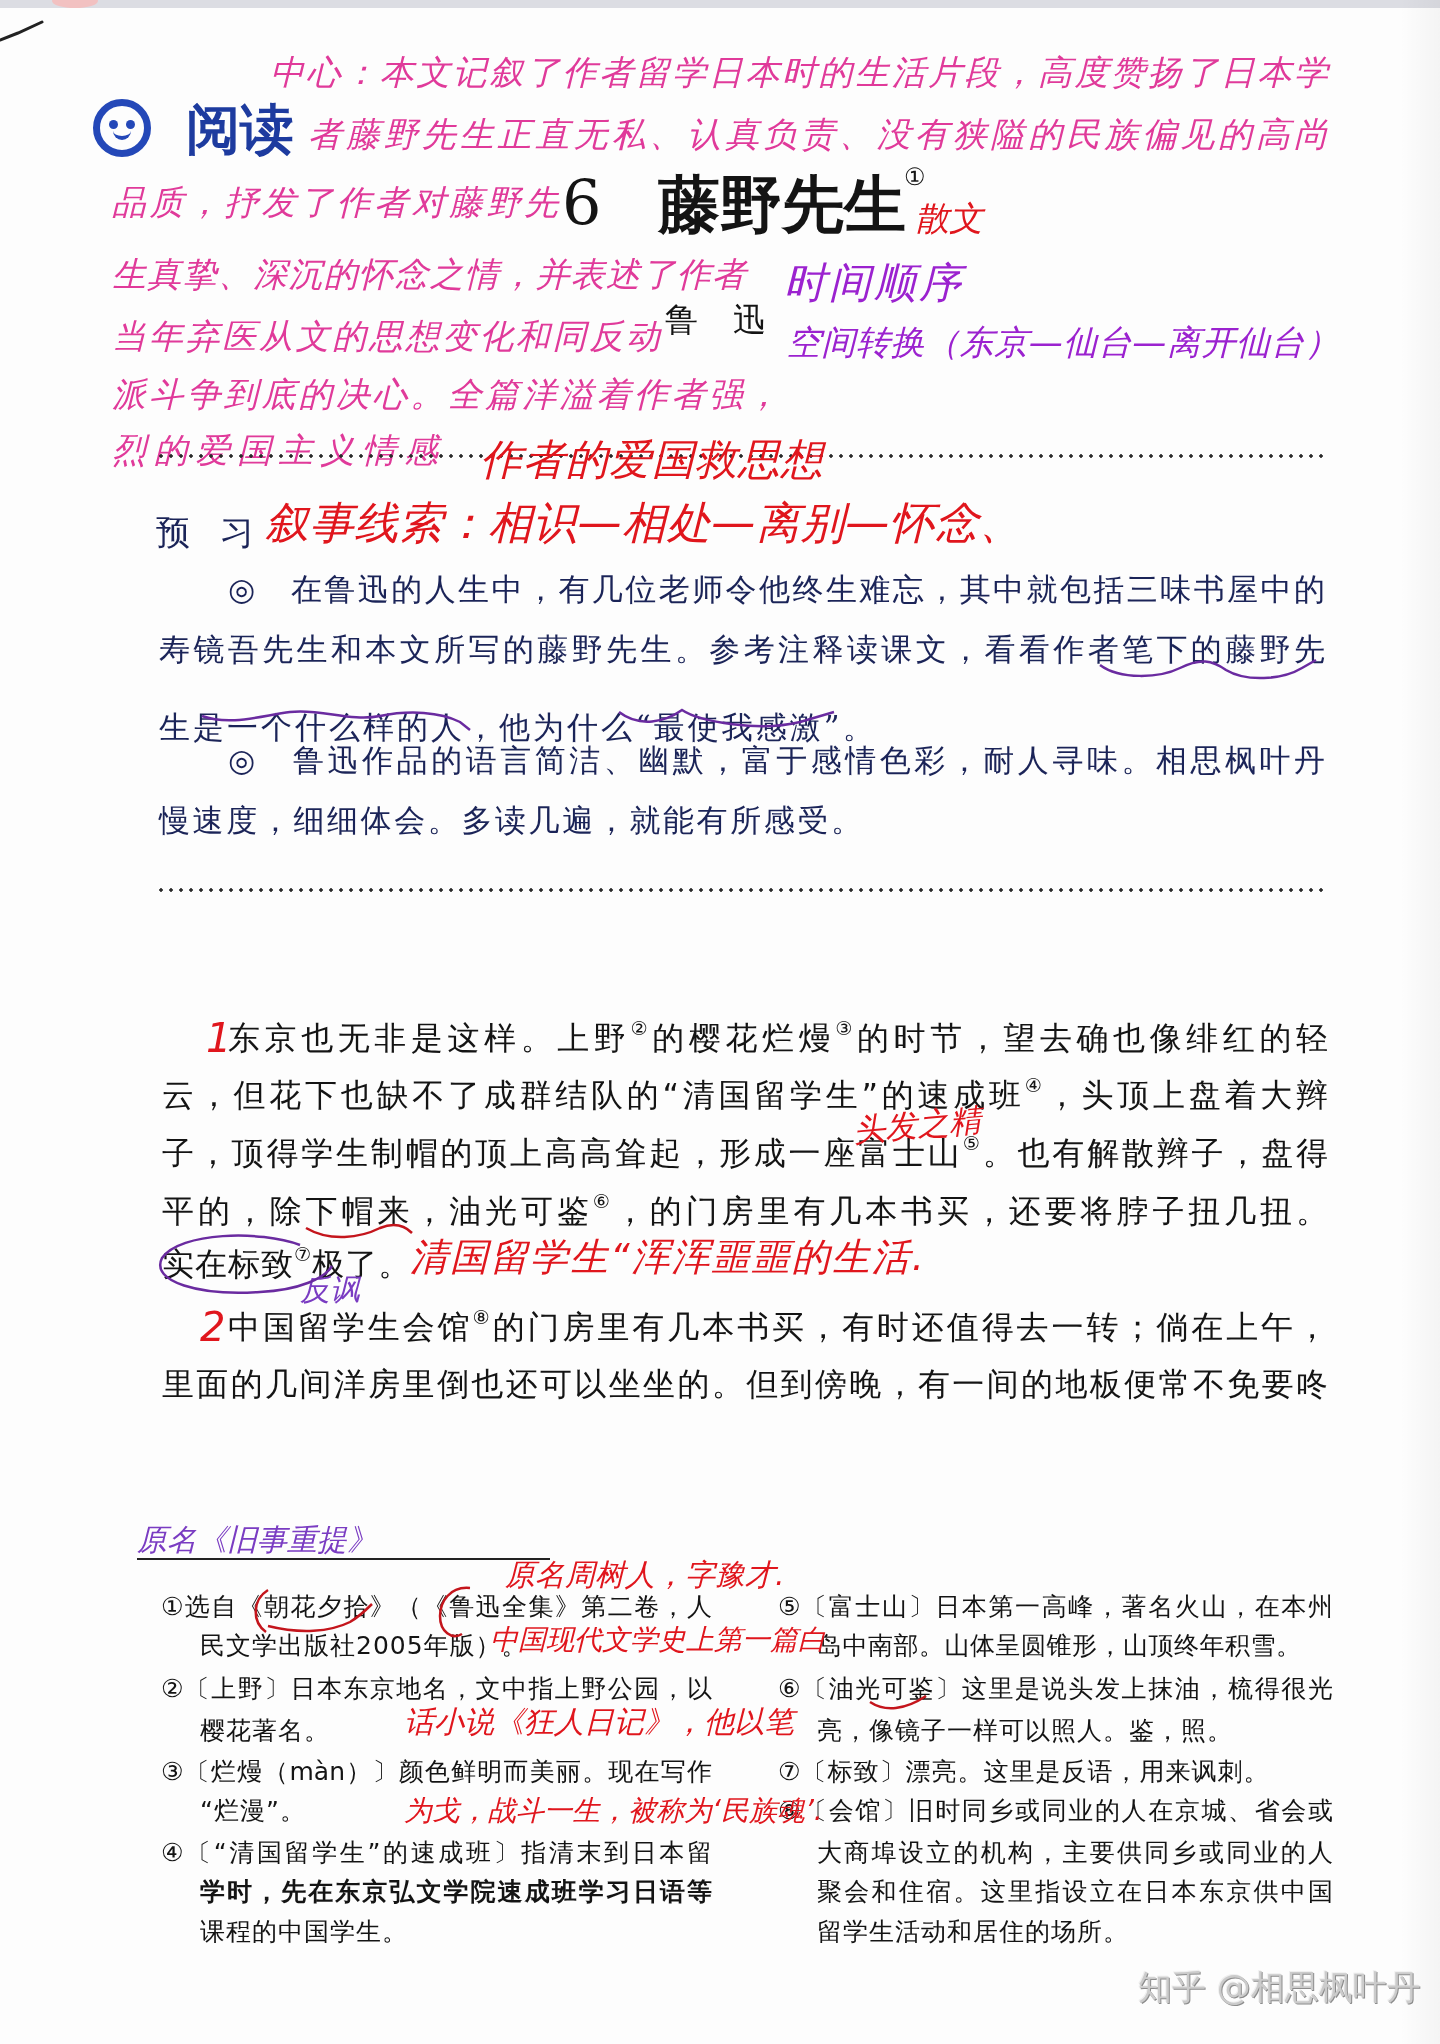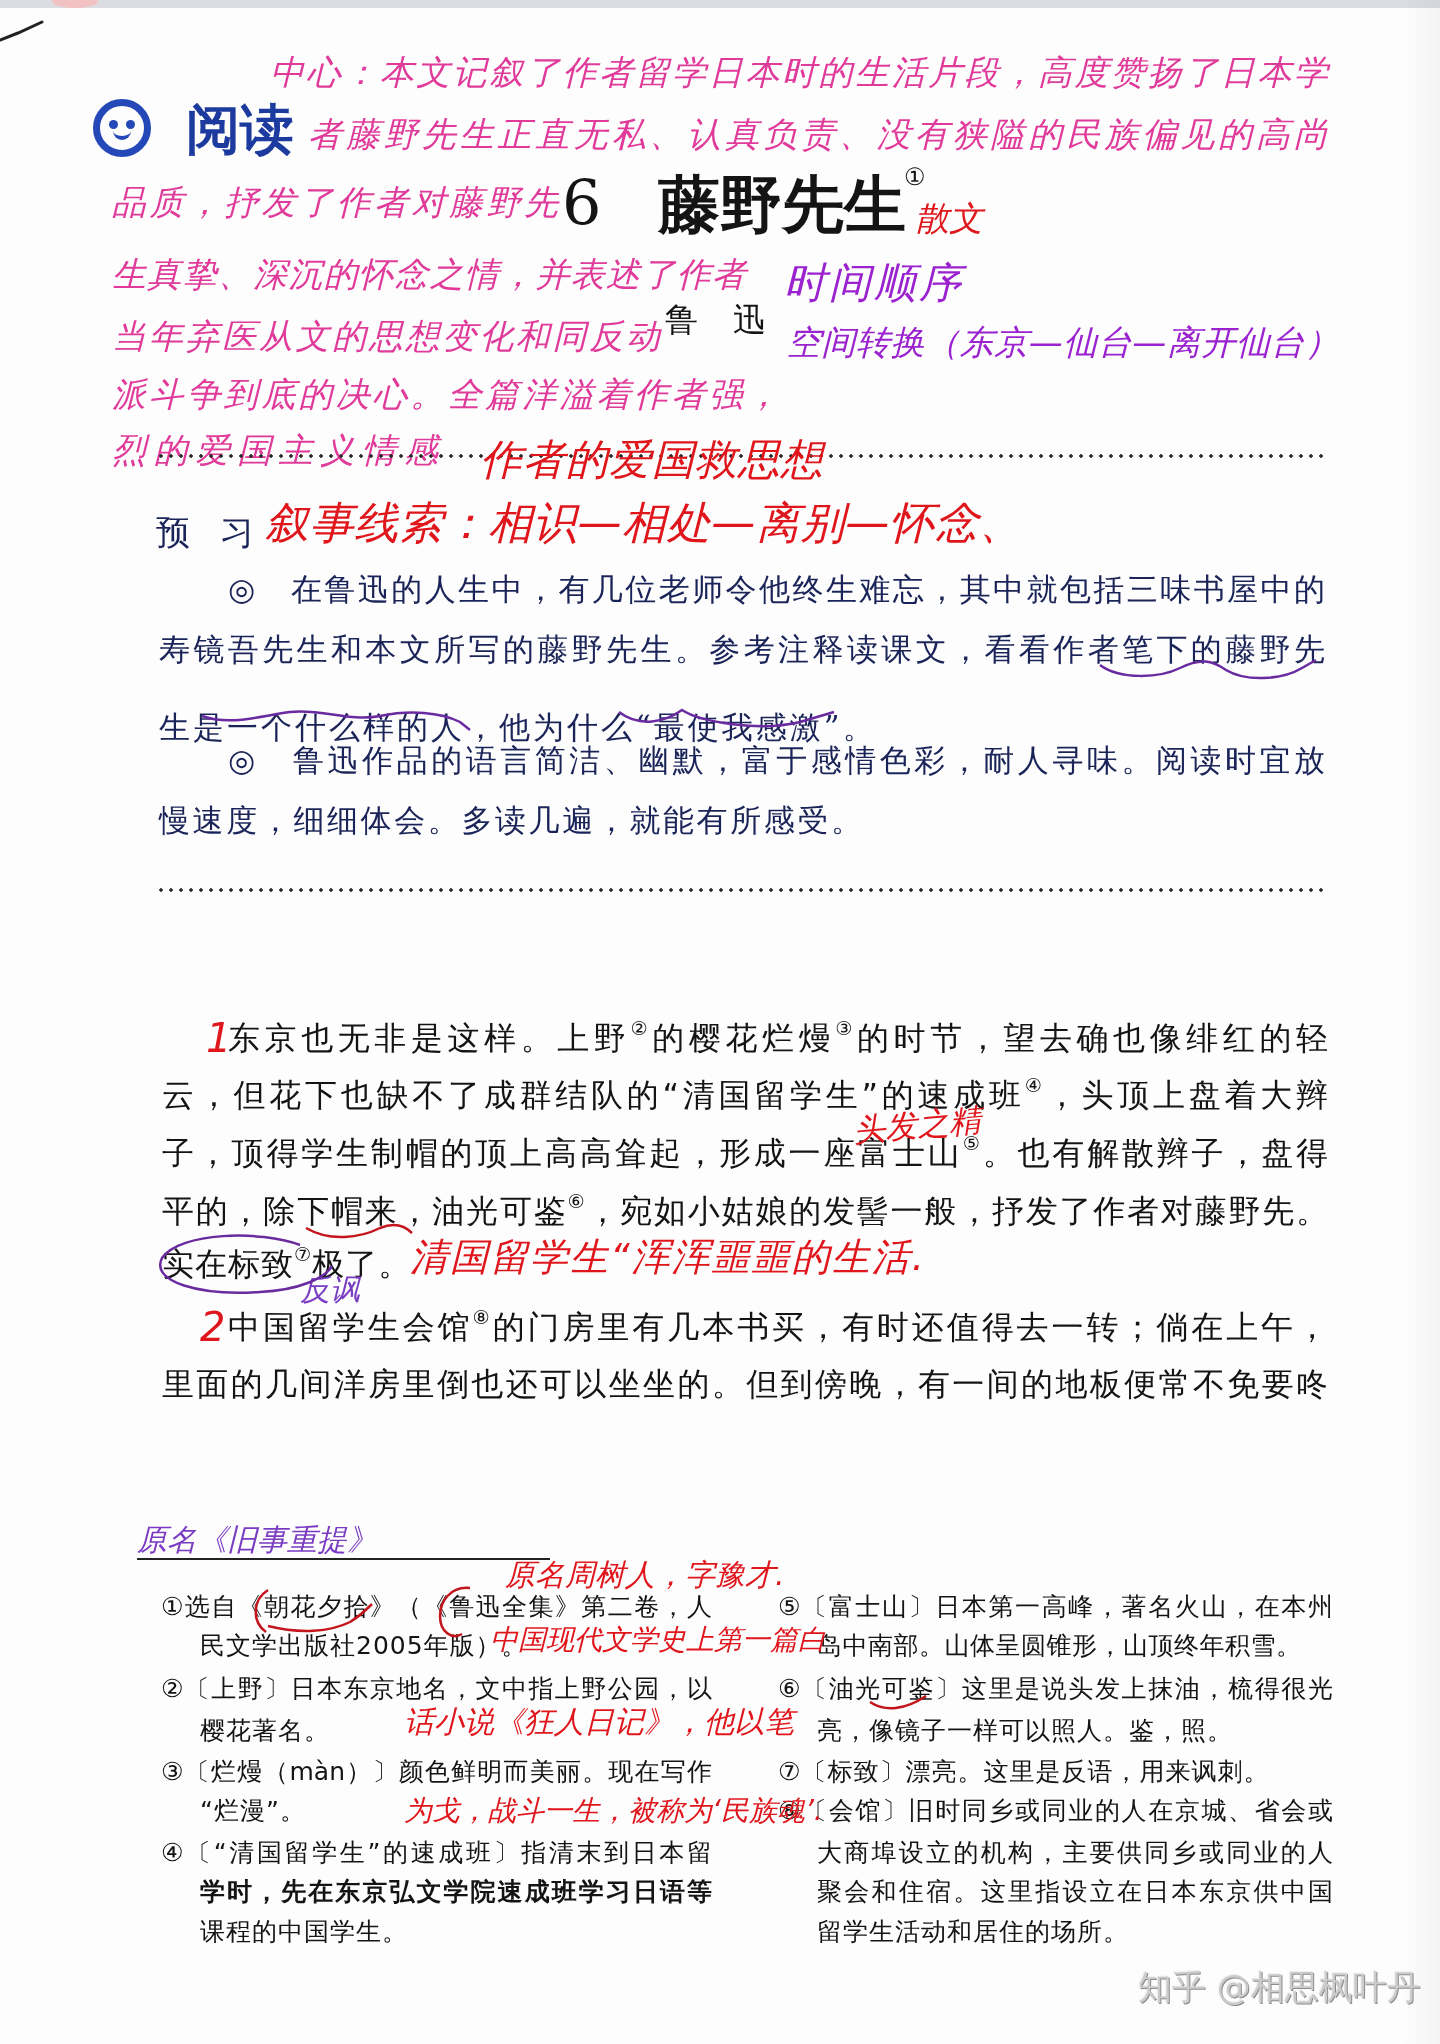--- a/index.html
+++ b/index.html
@@ -65,37 +65,37 @@
   <div class="dots" style="left:156px;top:454px;width:1172px;"></div>
   <div class="nl hw red" style="left:480px;top:436px;font-size:42px;line-height:48px;letter-spacing:1px;">作者的爱国救思想</div>
 
   <div class="nl serif navy" style="left:156px;top:512px;font-size:34px;line-height:40px;">预</div>
   <div class="nl serif navy" style="left:220px;top:512px;font-size:34px;line-height:40px;">习</div>
   <div class="jl hw red" style="left:265px;top:497px;width:758px;font-size:44px;line-height:52px;">叙事线索：相识—相处—离别—怀念、</div>
 
   <div class="jl serif navy" style="left:228px;top:569px;width:1097px;font-size:31px;line-height:40px;">◎　在鲁迅的人生中，有几位老师令他终生难忘，其中就包括三味书屋中的</div>
   <div class="jl serif navy" style="left:159px;top:629px;width:1166px;font-size:31px;line-height:40px;">寿镜吾先生和本文所写的藤野先生。参考注释读课文，看看作者笔下的藤野先</div>
   <div class="nl serif navy" style="left:159px;top:688px;font-size:31px;line-height:40px;letter-spacing:3px;margin-top:19px;">生是一个什么样的人，他为什么“最使我感激”。</div>
-  <div class="jl serif navy" style="left:228px;top:740px;width:1097px;font-size:31px;line-height:40px;">◎　鲁迅作品的语言简洁、幽默，富于感情色彩，耐人寻味。阅读时宜放</div>
+  <div class="jl serif navy" style="left:228px;top:740px;width:1097px;font-size:31px;line-height:40px;">◎　鲁迅作品的语言简洁、幽默，富于感情色彩，耐人寻味。相思枫叶丹</div>
   <div class="nl serif navy" style="left:159px;top:800px;font-size:31px;line-height:40px;letter-spacing:2.6px;">慢速度，细细体会。多读几遍，就能有所感受。</div>
 
   <div class="dots" style="left:156px;top:888px;width:1172px;"></div>
 
   <div class="nl hw red" style="left:206px;top:1016px;font-size:40px;line-height:44px;">1</div>
   <div class="jl sans black" style="left:162px;top:1073px;width:1166px;font-size:32px;line-height:44px;">
     <span>云，但花下也缺不了成群结队的“清国留学生”的速成班</span><sup>④</sup><span>，头顶上盘着大辫</span>
   </div>
   <div class="jl sans black" style="left:228px;top:1016px;width:1100px;font-size:32px;line-height:44px;">
     <span>东京也无非是这样。上野</span><sup>②</sup><span>的樱花烂熳</span><sup>③</sup><span>的时节，望去确也像绯红的轻</span>
   </div>
   <div class="jl sans black" style="left:162px;top:1131px;width:1166px;font-size:32px;line-height:44px;">
     <span>子，顶得学生制帽的顶上高高耸起，形成一座富士山</span><sup>⑤</sup><span>。也有解散辫子，盘得</span>
   </div>
   <div class="jl sans black" style="left:162px;top:1189px;width:1166px;font-size:32px;line-height:44px;">
-    <span>平的，除下帽来，油光可鉴</span><sup>⑥</sup><span>，宛如小姑娘的发髻一般，抒发了作者对藤野先。</span>
+    <span>平的，除下帽来，油光可鉴</span><sup>⑥</sup><span>，的门房里有几本书买，还要将脖子扭几扭。</span>
   </div>
   <div class="nl sans black" style="left:162px;top:1242px;font-size:32px;line-height:44px;letter-spacing:1px;">
     <span>实在标致</span><sup>⑦</sup><span>极了。</span>
   </div>
   <div class="nl hw red" style="left:200px;top:1305px;font-size:40px;line-height:44px;">2</div>
   <div class="jl sans black" style="left:228px;top:1305px;width:1100px;font-size:32px;line-height:44px;">
     <span>中国留学生会馆</span><sup>⑧</sup><span>的门房里有几本书买，有时还值得去一转；倘在上午，</span>
   </div>
   <div class="jl sans black" style="left:162px;top:1362px;width:1166px;font-size:32px;line-height:44px;">
     <span>里面的几间洋房里倒也还可以坐坐的。但到傍晚，有一间的地板便常不免要咚</span>

